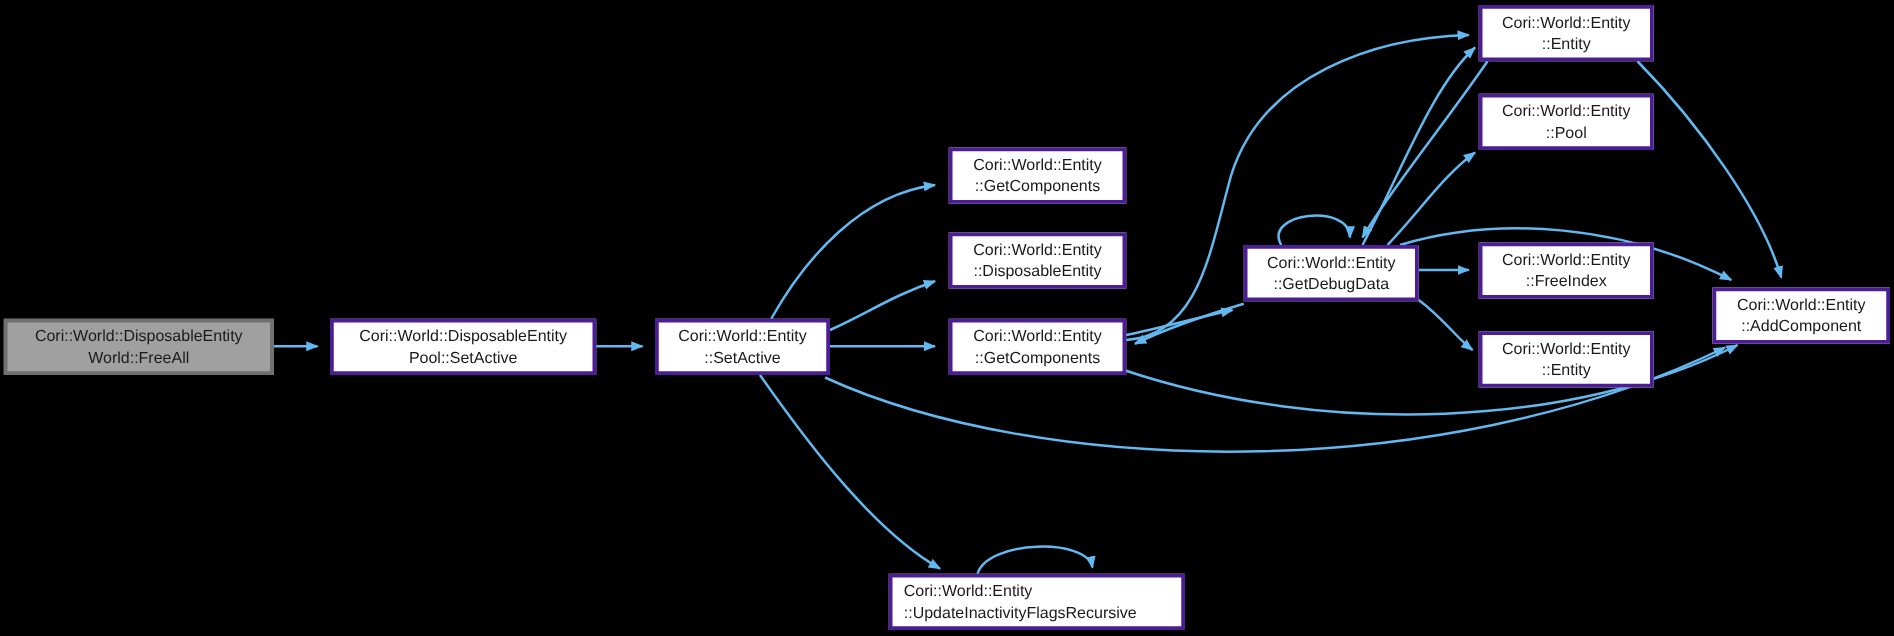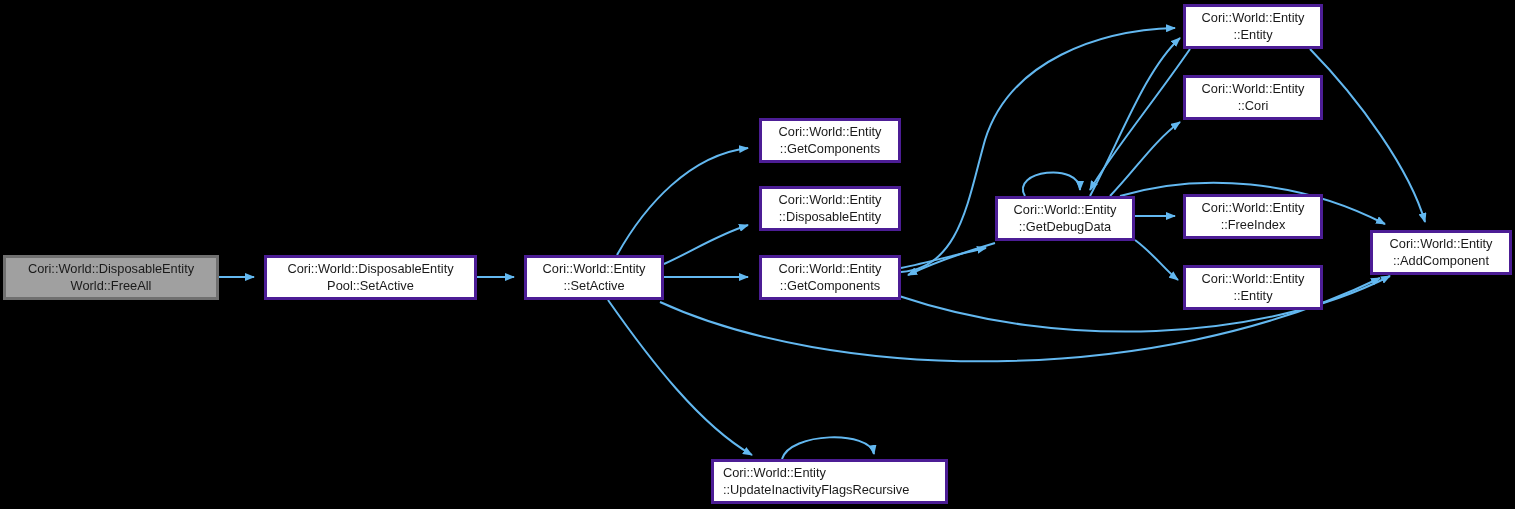--- a/index.html
+++ b/index.html
@@ -121,21 +121,21 @@
     <span class="ln">::GetDebugData</span>
   </div>
 
   <div class="node" style="left:1183px;top:4px;width:140px;height:45px;">
     <span class="ln">Cori::World::Entity</span>
     <span class="ln">::Entity</span>
   </div>
 
   <div class="node" style="left:1183px;top:75px;width:140px;height:45px;">
     <span class="ln">Cori::World::Entity</span>
-    <span class="ln">::Cori</span>
+    <span class="ln">::Pool</span>
   </div>
 
   <div class="node" style="left:1183px;top:194px;width:140px;height:45px;">
     <span class="ln">Cori::World::Entity</span>
     <span class="ln">::FreeIndex</span>
   </div>
 
   <div class="node" style="left:1183px;top:265px;width:140px;height:45px;">
     <span class="ln">Cori::World::Entity</span>
     <span class="ln">::Entity</span>

